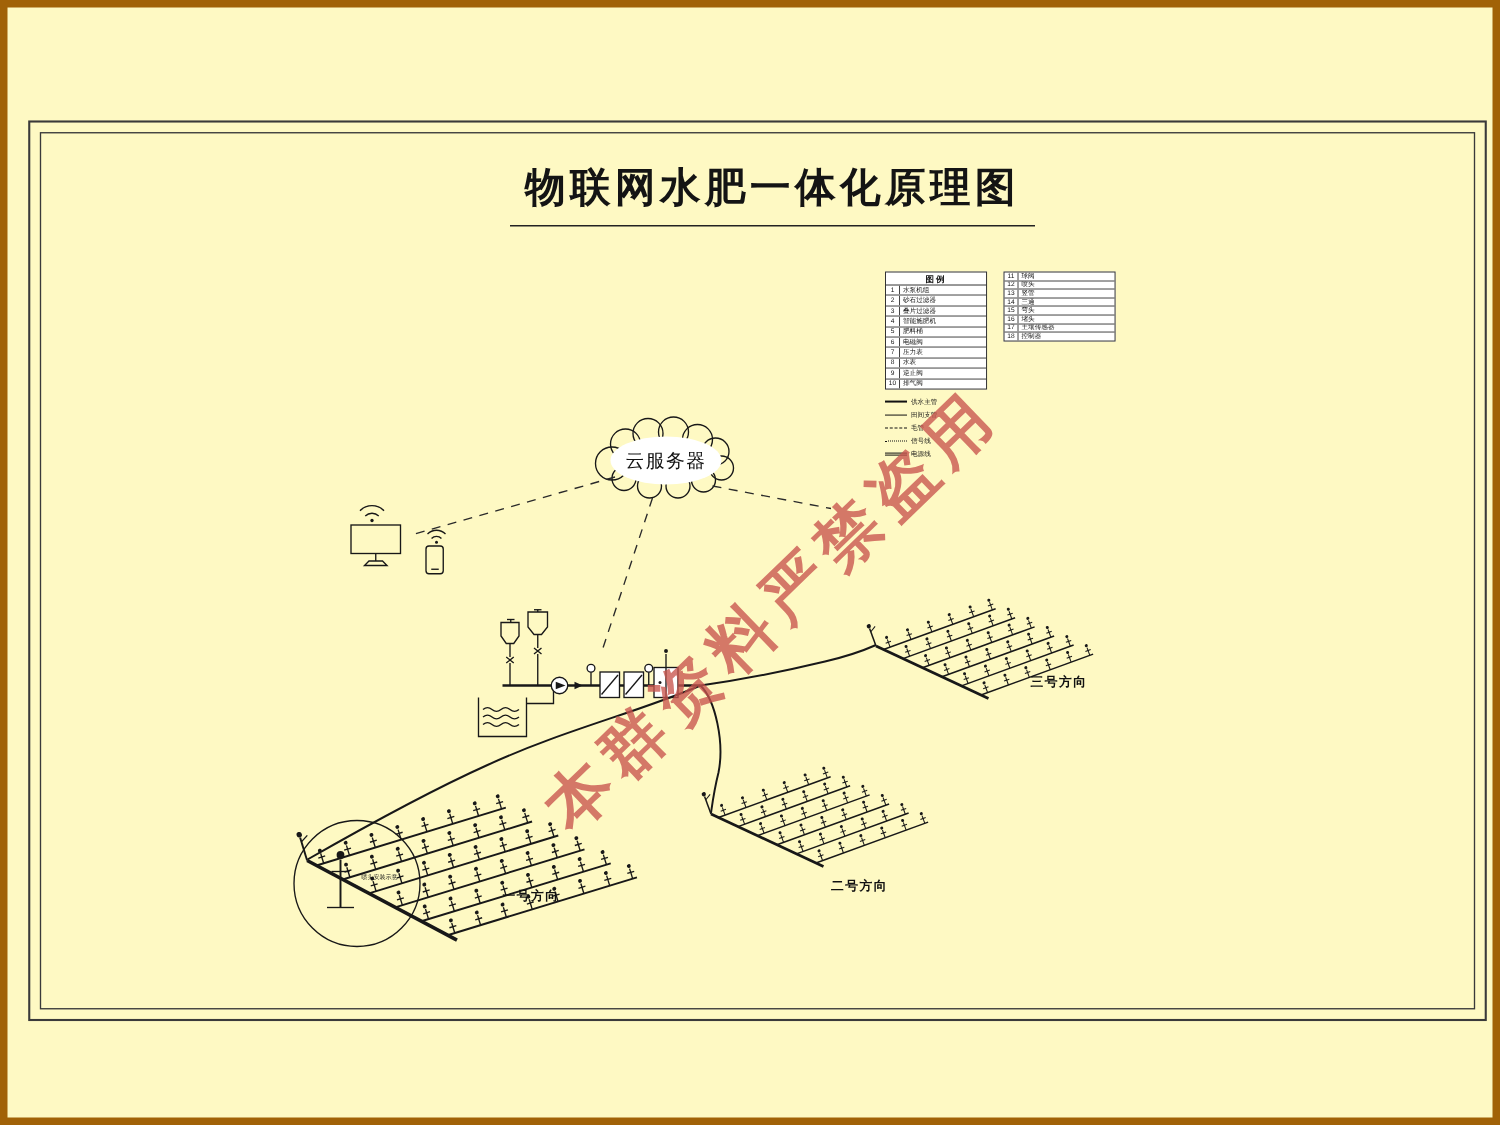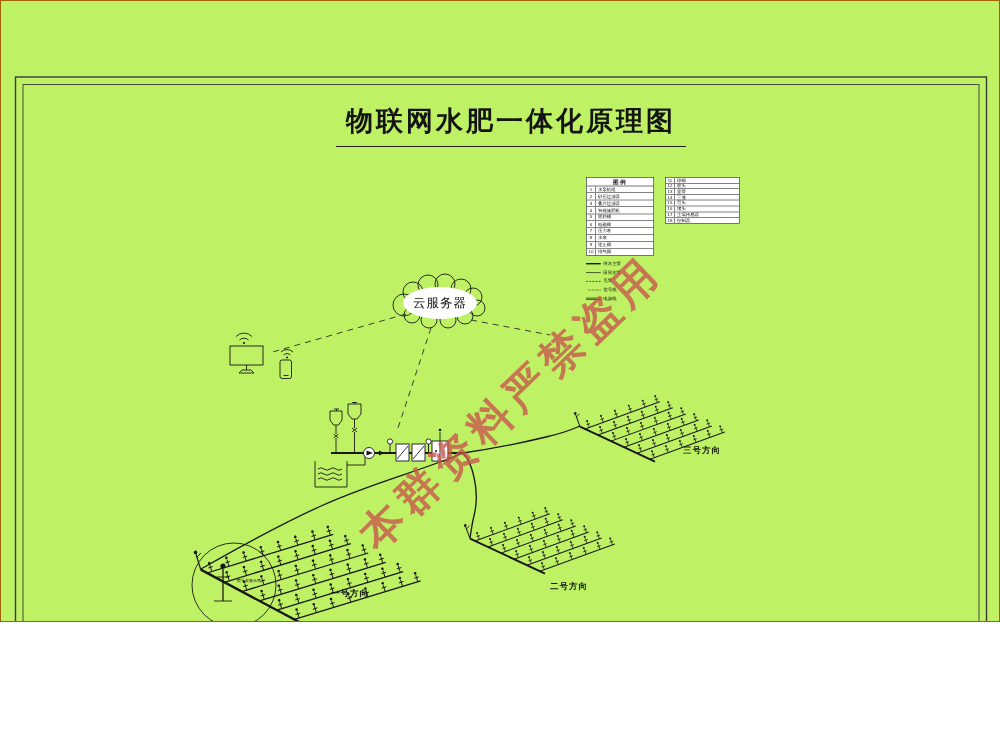--- a/index.html
+++ b/index.html
@@ -1,17 +1,17 @@
 <!DOCTYPE html>
 <html><head>
 <meta charset="utf-8">
 <style>
   html,body{margin:0;padding:0;background:#fff;}
-  .sheet{position:relative;width:1000px;height:622px;background:#bef264;overflow:hidden;
-         font-family:"Liberation Sans",sans-serif;border:1px solid #a16207;box-sizing:border-box;}
+  .sheet{position:relative;width:1000px;height:750px;background:#fef9c3;overflow:hidden;
+         font-family:"Liberation Sans",sans-serif;border:5px solid #a16207;box-sizing:border-box;}
   svg{position:absolute;left:0;top:0;}
   
   .s{stroke:#181818;fill:none;stroke-width:0.9;}
   .s2{stroke-width:1.3;}
   .thick{stroke-width:1.8;}
   .main{stroke-width:2.4;}
   .fillb{fill:#181818;stroke:none;}
   .whitefill{fill:#ffffff;}
   .dash{stroke:#2a2a2a;stroke-width:0.9;stroke-dasharray:6 5;fill:none;}
   .frame{stroke:#3a3a3a;fill:none;}

